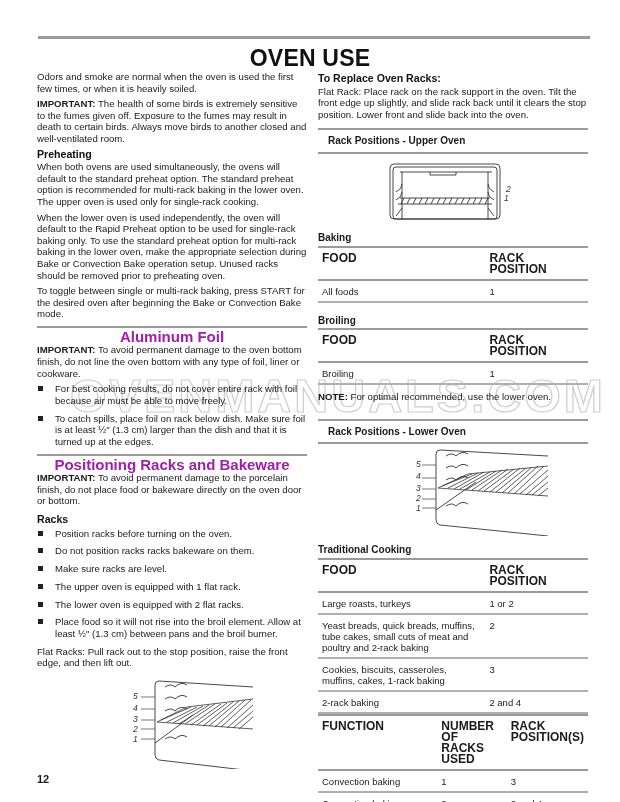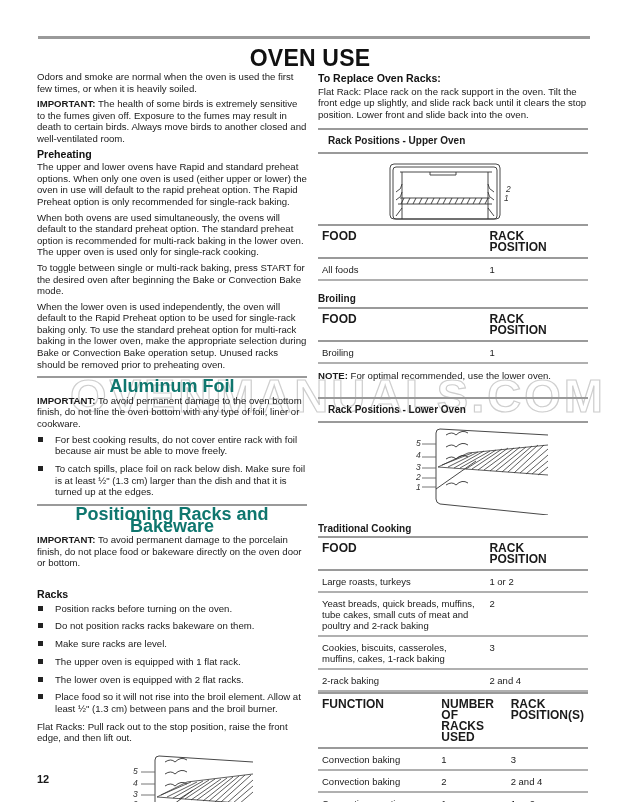--- a/index.html
+++ b/index.html
@@ -10,21 +10,21 @@
   .title { position: absolute; left: 0; width: 620px; top: 45px; text-align: center; font-size: 23px; font-weight: bold; color: #111; letter-spacing: 0.2px; }
 
   .col { position: absolute; top: 71px; width: 270px; font-size: 9.6px; line-height: 11.6px; }
   .col.left { left: 37px; }
   .col.right { left: 318px; }
 
   p { margin-bottom: 4px; }
   .bold { font-weight: bold; }
   h3.sub { font-size: 10.6px; font-weight: bold; margin-top: 3px; margin-bottom: 1px; color: #111; }
   .section-rule { height: 2px; background: #9a9a9a; margin: 6px 0 0 0; }
-  h2.sec { font-size: 18px; font-weight: bold; color: #0f766e; text-align: center; margin: 3px 0 2px 0; }
+  h2.sec { font-size: 15px; font-weight: bold; color: #a21caf; text-align: center; margin: 3px 0 2px 0; }
   ul.bullets { list-style: none; margin: 2px 0 0 0; }
   ul.bullets li { position: relative; padding-left: 18px; margin-bottom: 6.2px; }
   ul.bullets li::before { content: ""; position: absolute; left: 1px; top: 3px; width: 5px; height: 5px; background: #222; }
 
   .box-head { border-top: 2px solid #9a9a9a; border-bottom: 2px solid #9a9a9a; padding: 5px 0 5px 10px; font-weight: bold; font-size: 10px; margin-top: 8px; }
 
   table.t { width: 100%; border-collapse: collapse; font-size: 9.5px; }
   table.t th { text-align: left; font-weight: bold; padding: 5px 4px 4px 4px; border-top: 2px solid #9a9a9a; border-bottom: 2px solid #9a9a9a; vertical-align: top; font-size: 12px; line-height: 11px; }
   table.t td { padding: 5px 4px 4px 4px; border-bottom: 2px solid #b0b0b0; vertical-align: top; line-height: 11px; }
   .tbl-title { font-weight: bold; font-size: 10px; margin-top: 8px; margin-bottom: 2px; }
@@ -40,38 +40,37 @@
   <div class="top-rule"></div>
   <h1 class="title">OVEN USE</h1>
 
   <div class="watermark">OVENMANUALS.COM</div>
 
   <div class="col left">
     <p>Odors and smoke are normal when the oven is used the first few times, or when it is heavily soiled.</p>
     <p><span class="bold">IMPORTANT:</span><span> The health of some birds is extremely sensitive to the fumes given off. Exposure to the fumes may result in death to certain birds. Always move birds to another closed and well-ventilated room.</span></p>
 
     <h3 class="sub">Preheating</h3>
-    <p>The upper and lower ovens have Rapid and standard preheat options. When only one oven is used (either upper or lower) the oven in use will default to the rapid preheat option. The Rapid Preheat option is only recommended for single-rack baking.</p>
     <p>When both ovens are used simultaneously, the ovens will default to the standard preheat option. The standard preheat option is recommended for multi-rack baking in the lower oven. The upper oven is used only for single-rack cooking.</p>
+    <p>When the lower oven is used independently, the oven will default to the Rapid Preheat option to be used for single-rack baking only. To use the standard preheat option for multi-rack baking in the lower oven, make the appropriate selection during Bake or Convection Bake operation setup. Unused racks should be removed prior to preheating oven.</p>
     <p>To toggle between single or multi-rack baking, press START for the desired oven after beginning the Bake or Convection Bake mode.</p>
-    <p>When the lower oven is used independently, the oven will default to the Rapid Preheat option to be used for single-rack baking only. To use the standard preheat option for multi-rack baking in the lower oven, make the appropriate selection during Bake or Convection Bake operation setup. Unused racks should be removed prior to preheating oven.</p>
 
     <div class="section-rule"></div>
     <h2 class="sec">Aluminum Foil</h2>
     <p><span class="bold">IMPORTANT:</span><span> To avoid permanent damage to the oven bottom finish, do not line the oven bottom with any type of foil, liner or cookware.</span></p>
     <ul class="bullets">
       <li>For best cooking results, do not cover entire rack with foil because air must be able to move freely.</li>
       <li>To catch spills, place foil on rack below dish. Make sure foil is at least ½" (1.3 cm) larger than the dish and that it is turned up at the edges.</li>
     </ul>
 
     <div class="section-rule" style="margin-top:2px"></div>
     <h2 class="sec">Positioning Racks and Bakeware</h2>
     <p><span class="bold">IMPORTANT:</span><span> To avoid permanent damage to the porcelain finish, do not place food or bakeware directly on the oven door or bottom.</span></p>
 
-    <h3 class="sub" style="margin-top:20px">Racks</h3>
+    <h3 class="sub" style="margin-top:7px">Racks</h3>
     <ul class="bullets">
       <li>Position racks before turning on the oven.</li>
       <li>Do not position racks racks bakeware on them.</li>
       <li>Make sure racks are level.</li>
       <li>The upper oven is equipped with 1 flat rack.</li>
       <li>The lower oven is equipped with 2 flat racks.</li>
       <li>Place food so it will not rise into the broil element. Allow at least ½" (1.3 cm) between pans and the broil burner.</li>
     </ul>
 
     <p>Flat Racks: Pull rack out to the stop position, raise the front edge, and then lift out.</p>
@@ -122,20 +121,21 @@
           <path d="M86 44 L83 50 M92 44 L89 50 M98 44 L95 50 M104 44 L101 50 M110 44 L107 50 M116 44 L113 50 M122 44 L119 50 M128 44 L125 50 M134 44 L131 50 M140 44 L137 50 M146 44 L143 50 M152 44 L149 50 M158 44 L155 50 M164 44 L161 50 M170 44 L167 50"></path>
           <path d="M84 54 L78 62 M170 54 L176 62"></path>
         </g>
         <g font-family="Liberation Sans, sans-serif" font-size="8.5" font-style="italic" fill="#333">
           <text x="188" y="38">2</text>
           <text x="186" y="47">1</text>
         </g>
       </svg>
     </div>
 
+    <div class="tbl-title">Baking</div>
     <table class="t">
       <thead>
           <tr>
         <th style="width:62%">FOOD</th>
         <th>RACK POSITION</th>
       </tr>
         </thead>
       <tbody>
           <tr>
         <td>All foods</td>

